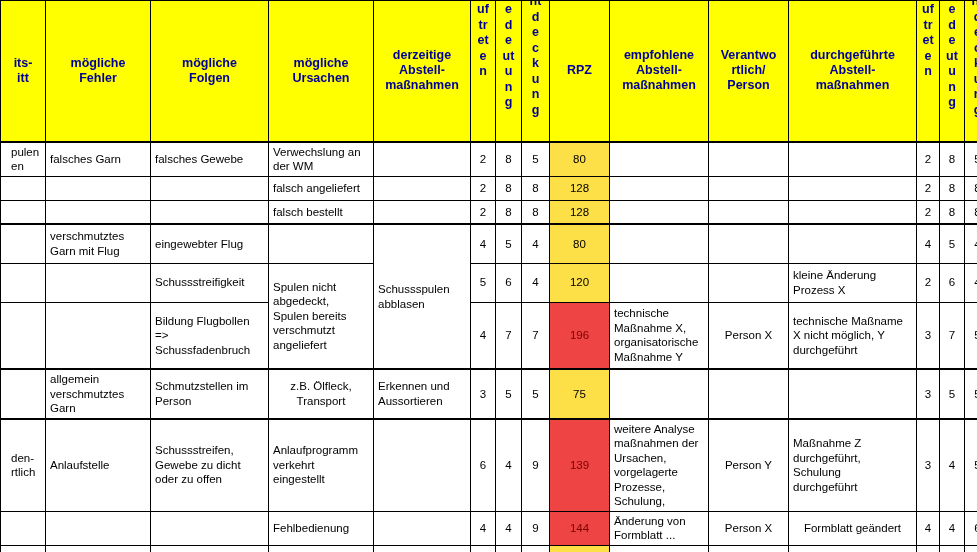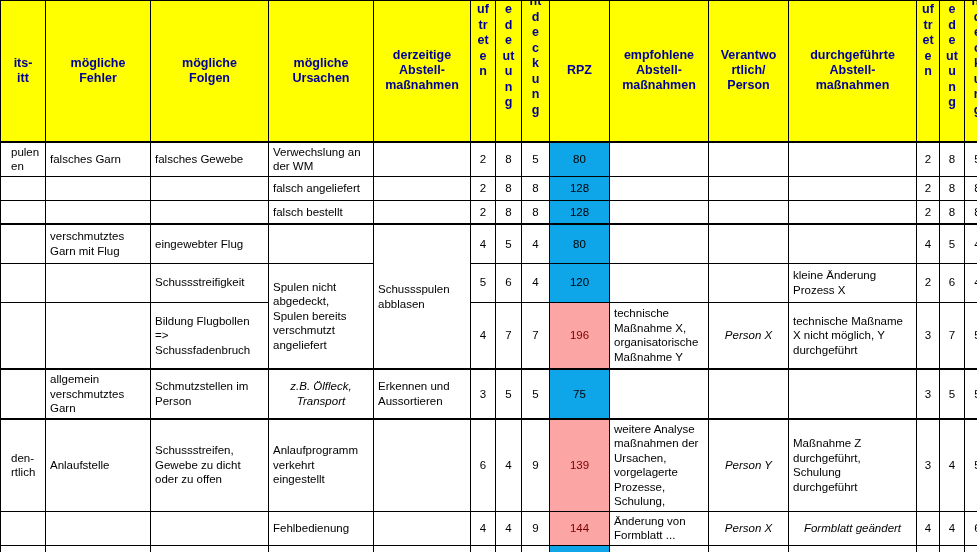--- a/index.html
+++ b/index.html
@@ -23,23 +23,23 @@
   .vstack {
     width:12px; margin:1px auto 0 auto; word-break:break-all;
     font-size:12.5px; line-height:15.5px; text-align:center;
   }
   .vstack.clipped { margin-top:-7px; }
   .fmea td {
     font-size:11.5px; line-height:14.5px; vertical-align:middle;
     text-align:left; padding:2px 4px;
   }
   .fmea td.num { text-align:center; padding:0; }
-  .fmea td.rpz-g { background:#0ea5e9; text-align:center; padding:0; }
-  .fmea td.rpz-r { background:#fca5a5; color:#7A0000; text-align:center; padding:7px; }
-  .fmea td.ctr { text-align:center;font-style:italic; }
+  .fmea td.rpz-g { background:#fde047; text-align:center; padding:0; }
+  .fmea td.rpz-r { background:#ef4444; color:#7A0000; text-align:center; padding:7px; }
+  .fmea td.ctr { text-align:center; }
   .fmea td.stepcol { padding:2px 1px 2px 10px; }
   .fmea tr.thick td { border-top-width:2px; }
   .fmea tr.lastrow td { vertical-align:top; padding-top:4px; }
 </style>
 </head>
 <body>
 
 <div id="viewport">
 <table class="fmea">
   <colgroup>

